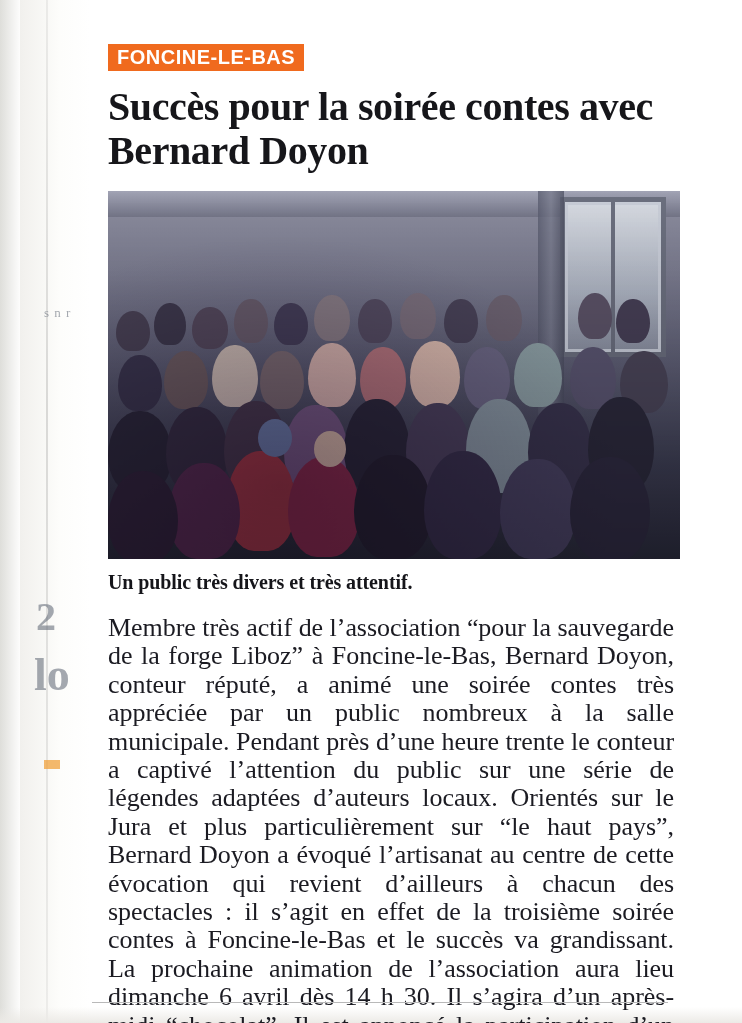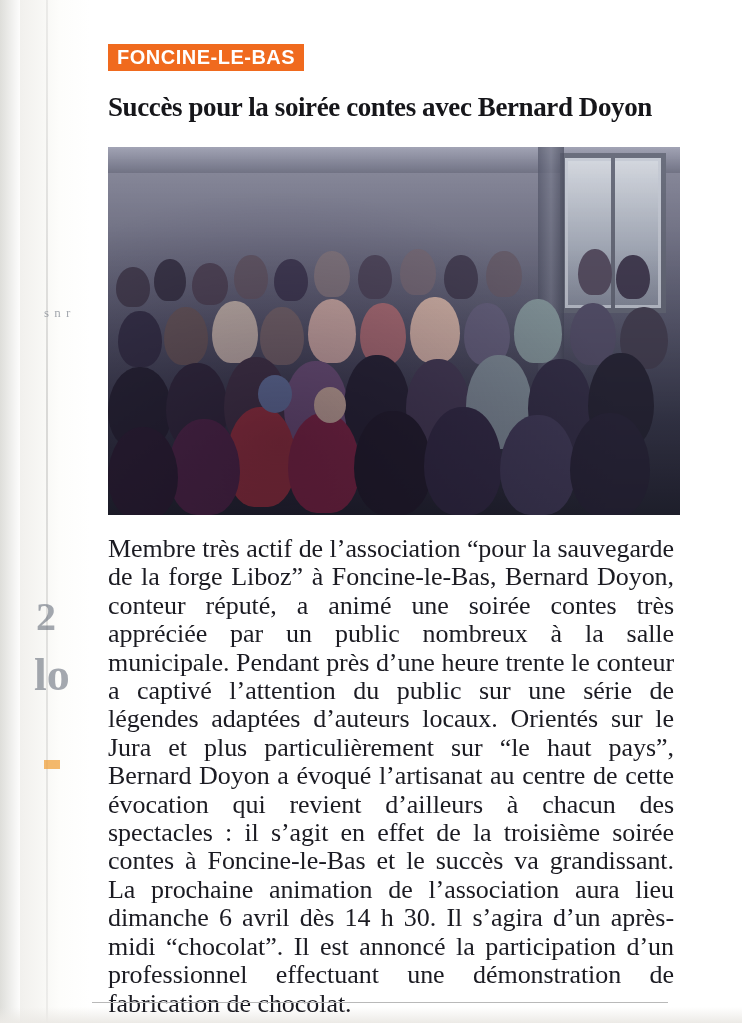--- a/index.html
+++ b/index.html
@@ -77,21 +77,21 @@
     font-size: 20px;
     letter-spacing: .5px;
     padding: 3px 9px 4px 9px;
     line-height: 1;
   }
 
   .headline {
     margin: 14px 0 0 0;
     font-family: "Liberation Serif", serif;
     font-weight: bold;
-    font-size: 27px;
+    font-size: 40px;
     line-height: 44px;
     color: #16161a;
     letter-spacing: -0.4px;
     max-width: 560px;
   }
 
   
   .photo {
     position: relative;
     margin-top: 18px;
@@ -247,18 +247,19 @@
         <div class="p" style="left:246px;top:196px; width:78px; height:104px; background:#2a2438;"></div>
         <div class="p" style="left:316px;top:192px; width:78px; height:108px; background:#3b3350;"></div>
         <div class="p" style="left:392px;top:200px; width:76px; height:100px; background:#4a4463;"></div>
         <div class="p" style="left:462px;top:198px; width:80px; height:104px; background:#2f2b41;"></div>
         <div class="p" style="left:150px;top:160px; width:34px; height:38px; background:#6f82a8; border-radius:50%;"></div>
         <div class="p" style="left:206px;top:172px; width:32px; height:36px; background:#d8c0a8; border-radius:50%;"></div>
       </div>
       <div class="photo-overlay"></div>
     </div>
 
+    <div class="caption">Un public très divers et très attentif.</div>
 
     <div class="body-text">Membre très actif de l’association “pour la sauvegarde de la forge Liboz” à Foncine-le-Bas, Bernard Doyon, conteur réputé, a animé une soirée contes très appréciée par un public nombreux à la salle municipale. Pendant près d’une heure trente le conteur a captivé l’attention du public sur une série de légendes adaptées d’auteurs locaux. Orientés sur le Jura et plus particulièrement sur “le haut pays”, Bernard Doyon a évoqué l’artisanat au centre de cette évocation qui revient d’ailleurs à chacun des spectacles : il s’agit en effet de la troisième soirée contes à Foncine-le-Bas et le succès va grandissant.  La prochaine animation de l’association aura lieu dimanche 6 avril dès 14 h 30. Il s’agira d’un après-midi “chocolat”. Il est annoncé la participation d’un professionnel effectuant une démonstration de fabrication de chocolat.</div>
   </div>
 
   <div class="rule"></div>
 </div>
 
 </body></html>

